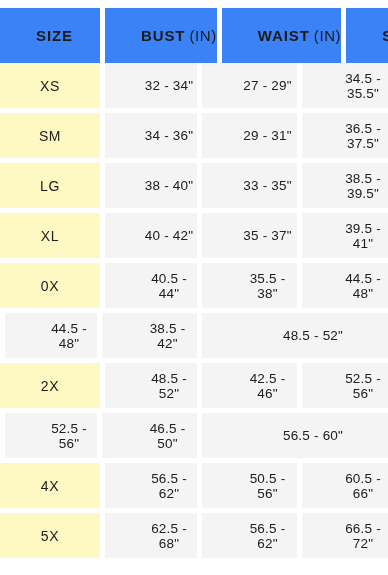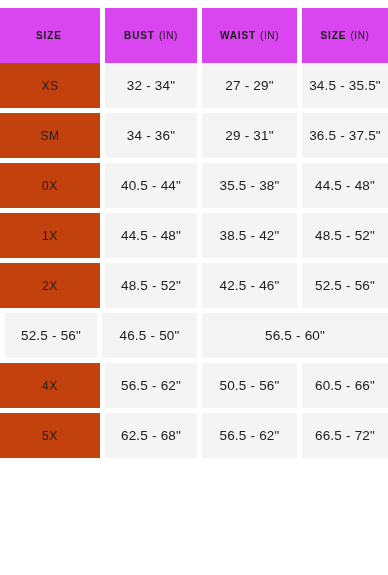--- a/index.html
+++ b/index.html
@@ -28,50 +28,50 @@
   }
 
   .chart-row + .chart-row { margin-top: 5px; justify-content: flex-end; }
 
   
   .cell-size  { flex: 0 0 100px; }
   .cell-bust  { flex: 0 0 92px; }
   .cell-waist { flex: 0 0 95px; }
   .cell-hips  { flex: 1 1 auto; }
 
-  .cell-bust, .cell-waist, .cell-hips { margin-left: 5px; }
+  .cell-bust, .cell-waist, .cell-hips { margin-left: 5px; padding-left: 36px; }
 
   .cell {
     display: flex;
     align-items: center;
     justify-content: center;
     text-align: center;
     color: #20201f;
   }
 
   
   .header-row .cell {
     height: 55px;
-    background: #d946ef;
-    font-size: 10px;
+    background: #3b82f6;
+    font-size: 15px;
     letter-spacing: 0.9px;
     color: #1b1b1a;
   }
 
   .header-row .cell-size { justify-content: flex-start; padding-left: 36px; }
 
   .hdr-strong { font-weight: bold; }
   .hdr-unit   { font-weight: normal; margin-left: 4px; letter-spacing: 0.6px; text-align: right; }
 
   
   .body-row .cell { height: 45px; font-size: 13.5px; letter-spacing: 0.2px; }
 
   .body-row .cell-size {
-    background: #c2410c;
-    font-size: 12px;
+    background: #fef9c3;
+    font-size: 14px;
     letter-spacing: 0.6px;
   }
 
   .body-row .cell-bust,
   .body-row .cell-waist,
   .body-row .cell-hips {
     background: #f4f4f4;
   }
 </style>
 </head>
@@ -104,27 +104,38 @@
         <div class="cell cell-waist">27 - 29"</div>
         <div class="cell cell-hips">34.5 - 35.5"</div>
       </div>
       <div class="chart-row body-row">
         <div class="cell cell-size">SM</div>
         <div class="cell cell-bust">34 - 36"</div>
         <div class="cell cell-waist">29 - 31"</div>
         <div class="cell cell-hips">36.5 - 37.5"</div>
       </div>
       <div class="chart-row body-row">
+        <div class="cell cell-size">LG</div>
+        <div class="cell cell-bust">38 - 40"</div>
+        <div class="cell cell-waist">33 - 35"</div>
+        <div class="cell cell-hips">38.5 - 39.5"</div>
+      </div>
+      <div class="chart-row body-row">
+        <div class="cell cell-size">XL</div>
+        <div class="cell cell-bust">40 - 42"</div>
+        <div class="cell cell-waist">35 - 37"</div>
+        <div class="cell cell-hips">39.5 - 41"</div>
+      </div>
+      <div class="chart-row body-row">
         <div class="cell cell-size">0X</div>
         <div class="cell cell-bust">40.5 - 44"</div>
         <div class="cell cell-waist">35.5 - 38"</div>
         <div class="cell cell-hips">44.5 - 48"</div>
       </div>
       <div class="chart-row body-row">
-        <div class="cell cell-size">1X</div>
         <div class="cell cell-bust">44.5 - 48"</div>
         <div class="cell cell-waist">38.5 - 42"</div>
         <div class="cell cell-hips">48.5 - 52"</div>
       </div>
       <div class="chart-row body-row">
         <div class="cell cell-size">2X</div>
         <div class="cell cell-bust">48.5 - 52"</div>
         <div class="cell cell-waist">42.5 - 46"</div>
         <div class="cell cell-hips">52.5 - 56"</div>
       </div>

